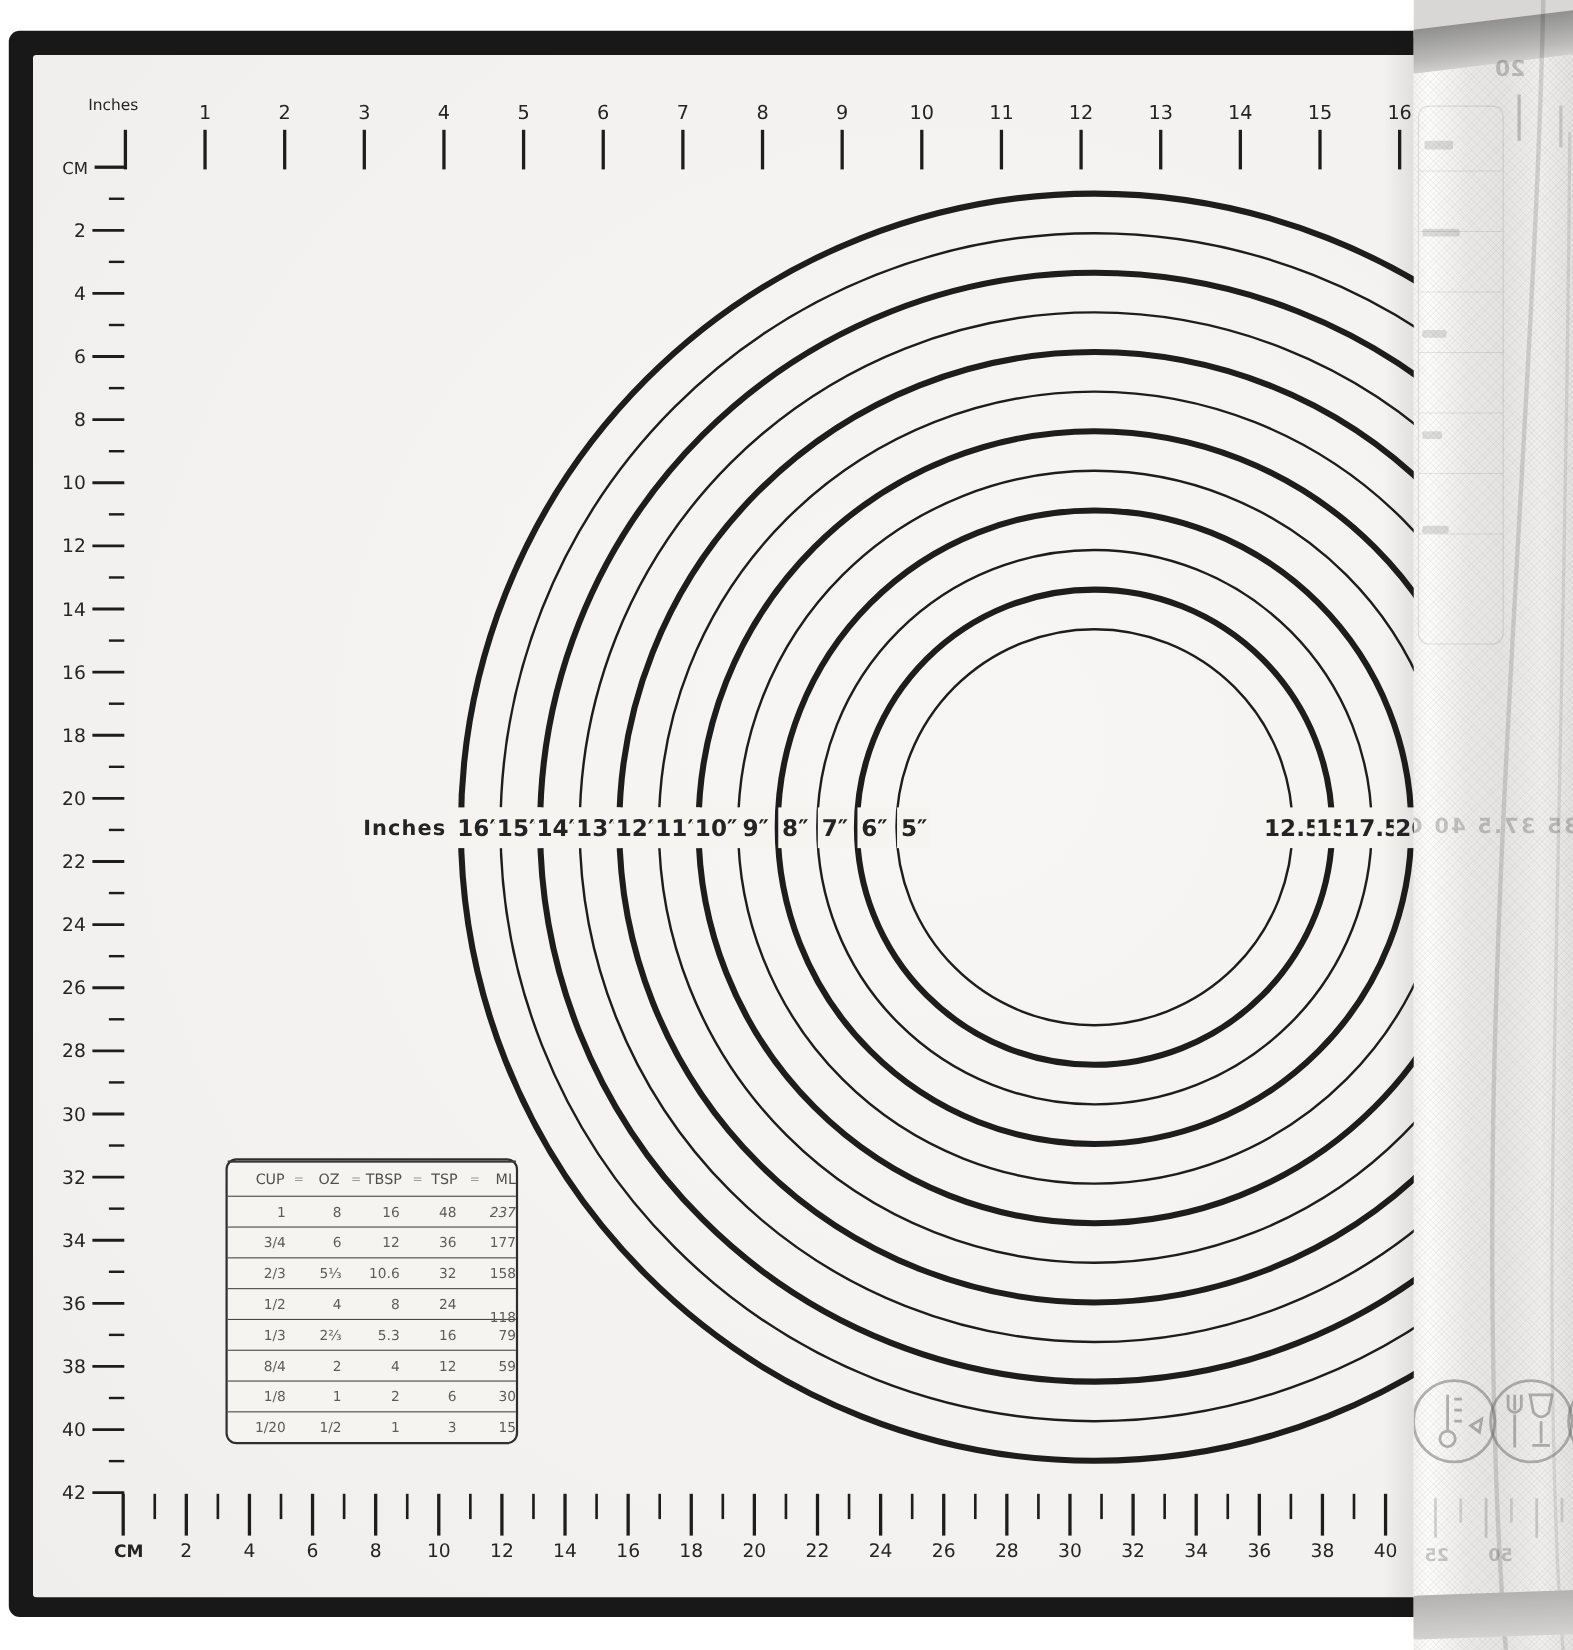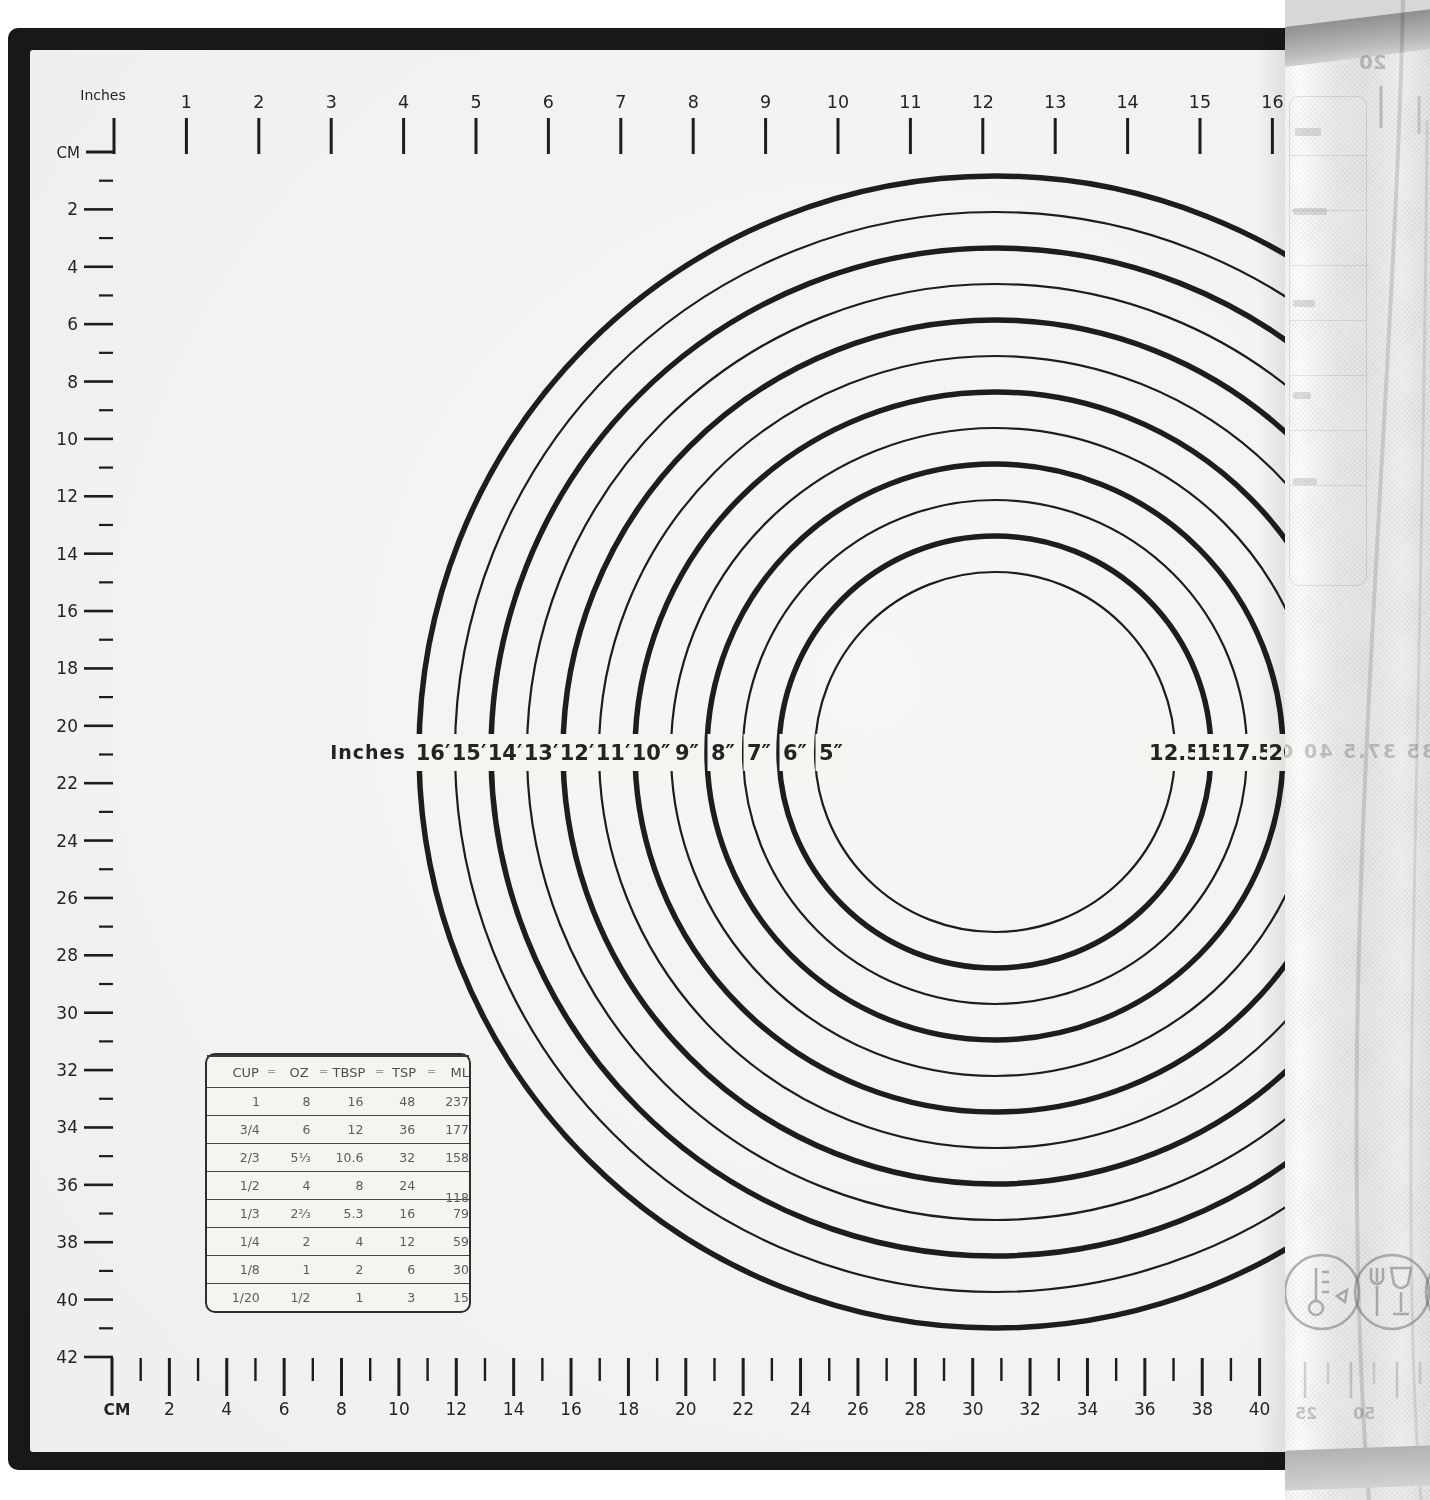--- a/index.html
+++ b/index.html
@@ -290,21 +290,21 @@
           <span class="meq" style="left: 60px;">=</span>
           <span class="meq" style="left: 112px;">=</span>
           <span class="meq" style="left: 168px;">=</span>
           <span class="meq" style="left: 220px;">=</span>
         </div>
         <div class="mrow">
           <span class="mcell" style="width: 54px;">1</span>
           <span class="mcell" style="width: 50px;">8</span>
           <span class="mcell" style="width: 54px;">16</span>
           <span class="mcell" style="width: 52px;">48</span>
-          <span class="mcell" style="width: 56px;">237</span>
+          <span class="mcell" style="width: 56px; font-style: italic;">237</span>
         </div>
         <div class="mrow">
           <span class="mcell" style="width: 54px;">3/4</span>
           <span class="mcell" style="width: 50px;">6</span>
           <span class="mcell" style="width: 54px;">12</span>
           <span class="mcell" style="width: 52px;">36</span>
           <span class="mcell" style="width: 56px;">177</span>
         </div>
         <div class="mrow">
           <span class="mcell" style="width: 54px;">2/3</span>
@@ -321,21 +321,21 @@
           <span class="mcell" style="width: 56px; margin-top: 23px;">118</span>
         </div>
         <div class="mrow">
           <span class="mcell" style="width: 54px;">1/3</span>
           <span class="mcell" style="width: 50px;">2⅔</span>
           <span class="mcell" style="width: 54px;">5.3</span>
           <span class="mcell" style="width: 52px;">16</span>
           <span class="mcell" style="width: 56px;">79</span>
         </div>
         <div class="mrow">
-          <span class="mcell" style="width: 54px;">1/4</span>
+          <span class="mcell" style="width: 54px;">8/4</span>
           <span class="mcell" style="width: 50px;">2</span>
           <span class="mcell" style="width: 54px;">4</span>
           <span class="mcell" style="width: 52px;">12</span>
           <span class="mcell" style="width: 56px;">59</span>
         </div>
         <div class="mrow">
           <span class="mcell" style="width: 54px;">1/8</span>
           <span class="mcell" style="width: 50px;">1</span>
           <span class="mcell" style="width: 54px;">2</span>
           <span class="mcell" style="width: 52px;">6</span>

